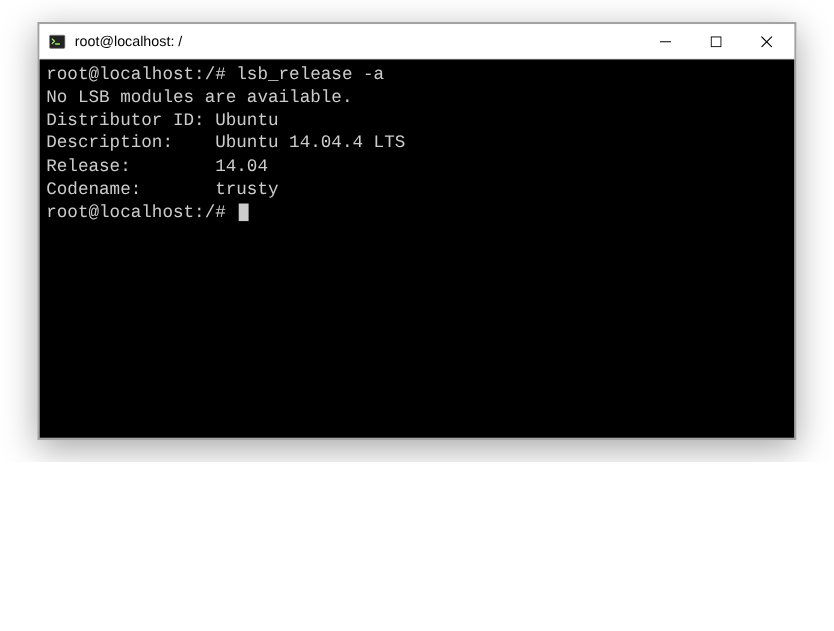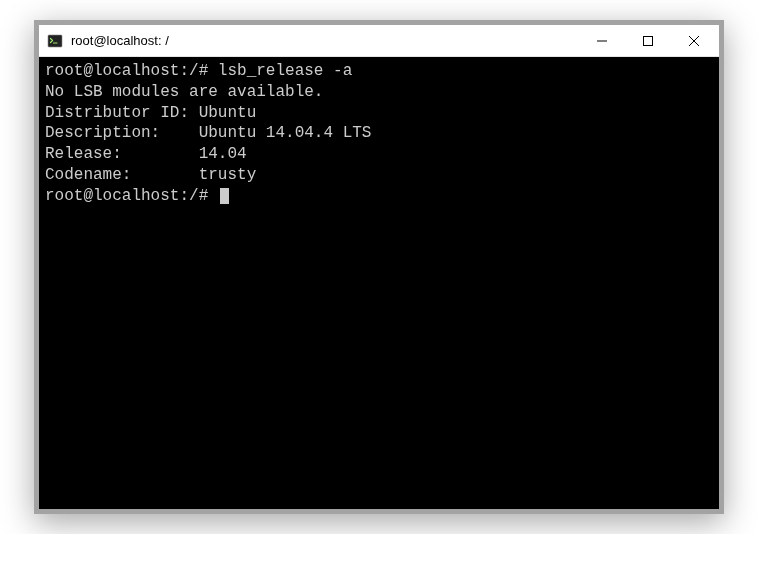--- a/index.html
+++ b/index.html
@@ -14,21 +14,21 @@
       padding: 20px;
     }
     
     .window-wrapper {
       width: 690px;
       margin: 0 auto;
       filter: drop-shadow(0 8px 16px rgba(0,0,0,0.35));
     }
     
     .window {
-      border: 5px solid #a3a3a3;
+      border: 2px solid #a3a3a3;
       background: #ffffff;
       display: flex;
       flex-direction: column;
     }
     
     .titlebar {
       height: 32px;
       background: #ffffff;
       display: flex;
       align-items: center;
@@ -76,21 +76,21 @@
       fill: none;
     }
     
     .terminal-body {
       background: #000000;
       color: #cccccc;
       font-family: Consolas, "Courier New", monospace;
       font-size: 16px;
       line-height: 1.3;
       padding: 4px 6px;
-      height: 452px;
+      height: 344px;
       white-space: pre;
       overflow: hidden;
       position: relative;
     }
     
     .term-line {
       display: block;
     }
     
     .cursor {

